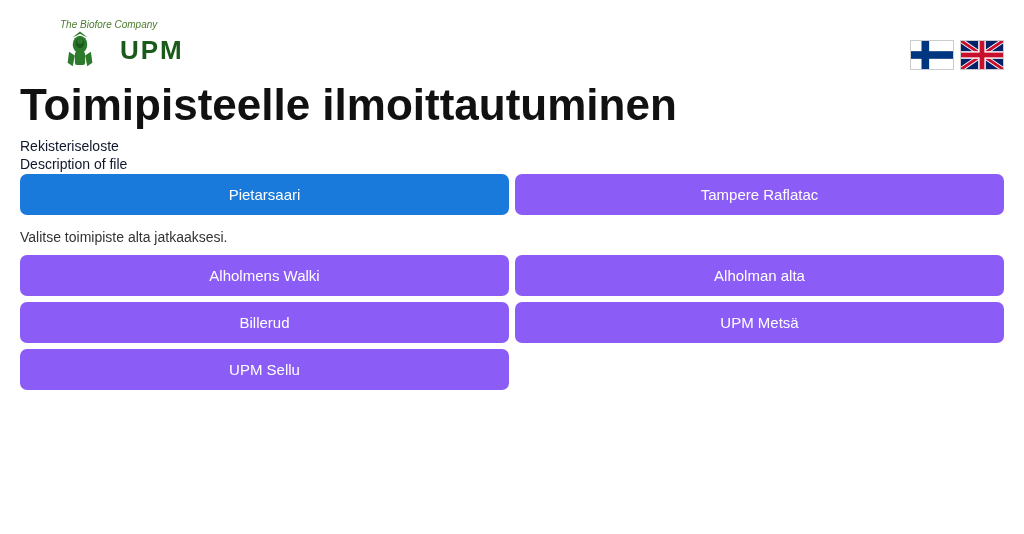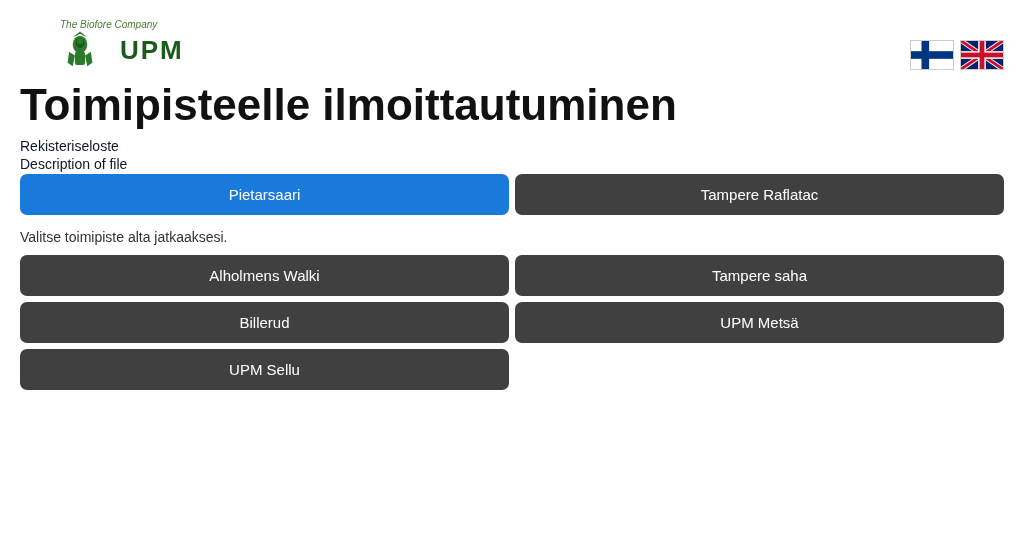--- a/index.html
+++ b/index.html
@@ -95,21 +95,21 @@
       border-radius: 7px;
       cursor: pointer;
       text-align: center;
       font-family: Arial, sans-serif;
     }
     .btn-active {
       background: #1a7adb;
       color: #fff;
     }
     .btn-inactive {
-      background: #404040;
+      background: #8b5cf6;
       color: #fff;
     }
     .single-btn {
       grid-column: 1;
     }
 
     
     .fi-flag {
       width: 44px;
       height: 30px;
@@ -183,19 +183,19 @@
 
   <div class="buttons-grid">
     <button class="btn btn-active">Pietarsaari</button>
     <button class="btn btn-inactive">Tampere Raflatac</button>
   </div>
 
   <p class="instruction-text">Valitse toimipiste alta jatkaaksesi.</p>
 
   <div class="buttons-grid">
     <button class="btn btn-inactive">Alholmens Walki</button>
-    <button class="btn btn-inactive">Tampere saha</button>
+    <button class="btn btn-inactive">Alholman alta</button>
     <button class="btn btn-inactive">Billerud</button>
     <button class="btn btn-inactive">UPM Metsä</button>
     <button class="btn btn-inactive">UPM Sellu</button>
   </div>
 
 </div>
 
 </body></html>

